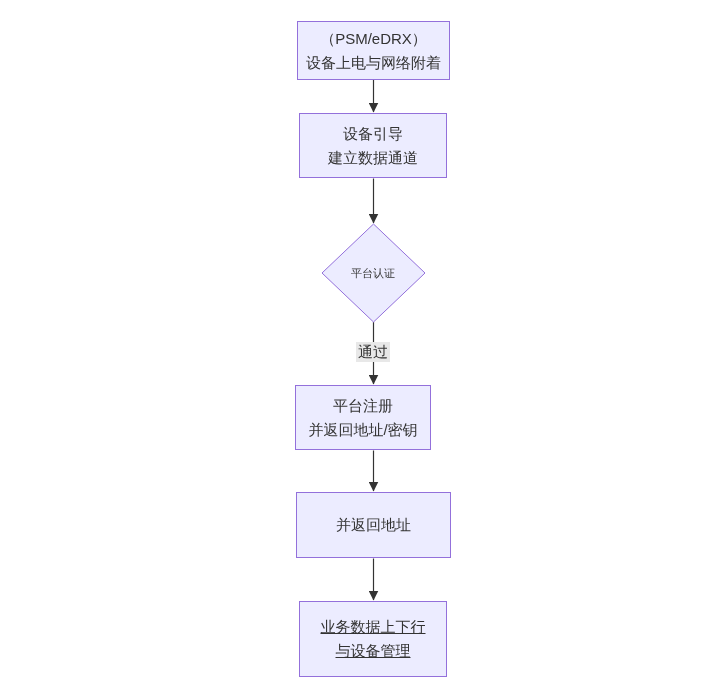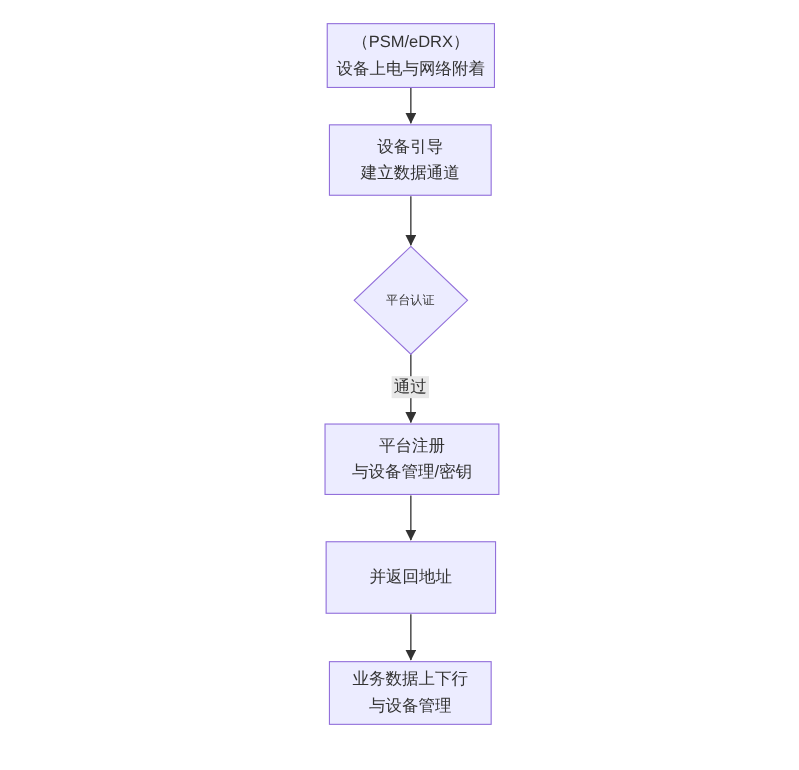--- a/index.html
+++ b/index.html
@@ -47,23 +47,23 @@
     line-height: 24px;
     text-align: center;
     display: flex;
     flex-direction: column;
     align-items: center;
     justify-content: center;
   }
   .node span { display: block; white-space: nowrap; }
   #node-attach    { left: 297px; top: 21px;  width: 153px; height: 59px; }
   #node-bootstrap { left: 299px; top: 113px; width: 148px; height: 65px; }
-  #node-register  { left: 295px; top: 385px; width: 159px; height: 65px; }
+  #node-register  { left: 295px; top: 385px; width: 136px; height: 65px; }
   #node-channel   { left: 296px; top: 492px; width: 155px; height: 66px; }
-  #node-service   { left: 299px; top: 601px; width: 148px; height: 58px; }
+  #node-service   { left: 299px; top: 601px; width: 148px; height: 76px; text-decoration: underline; }
   .diamond-label {
     position: absolute;
     left: 373px;
     top: 273px;
     transform: translate(-50%, -50%);
     color: var(--text, #333);
     font-size: 11px;
     white-space: nowrap;
   }
   .edge-label {
@@ -109,21 +109,21 @@
     <span>设备引导</span>
     <span>建立数据通道</span>
   </div>
 
   <div class="diamond-label">平台认证</div>
 
   <div class="edge-label">通过</div>
 
   <div class="node" id="node-register">
     <span>平台注册</span>
-    <span>与设备管理/密钥</span>
+    <span>并返回地址/密钥</span>
   </div>
 
   <div class="node" id="node-channel">
     <span>并返回地址</span>
   </div>
 
   <div class="node" id="node-service">
     <span>业务数据上下行</span>
     <span>与设备管理</span>
   </div>

